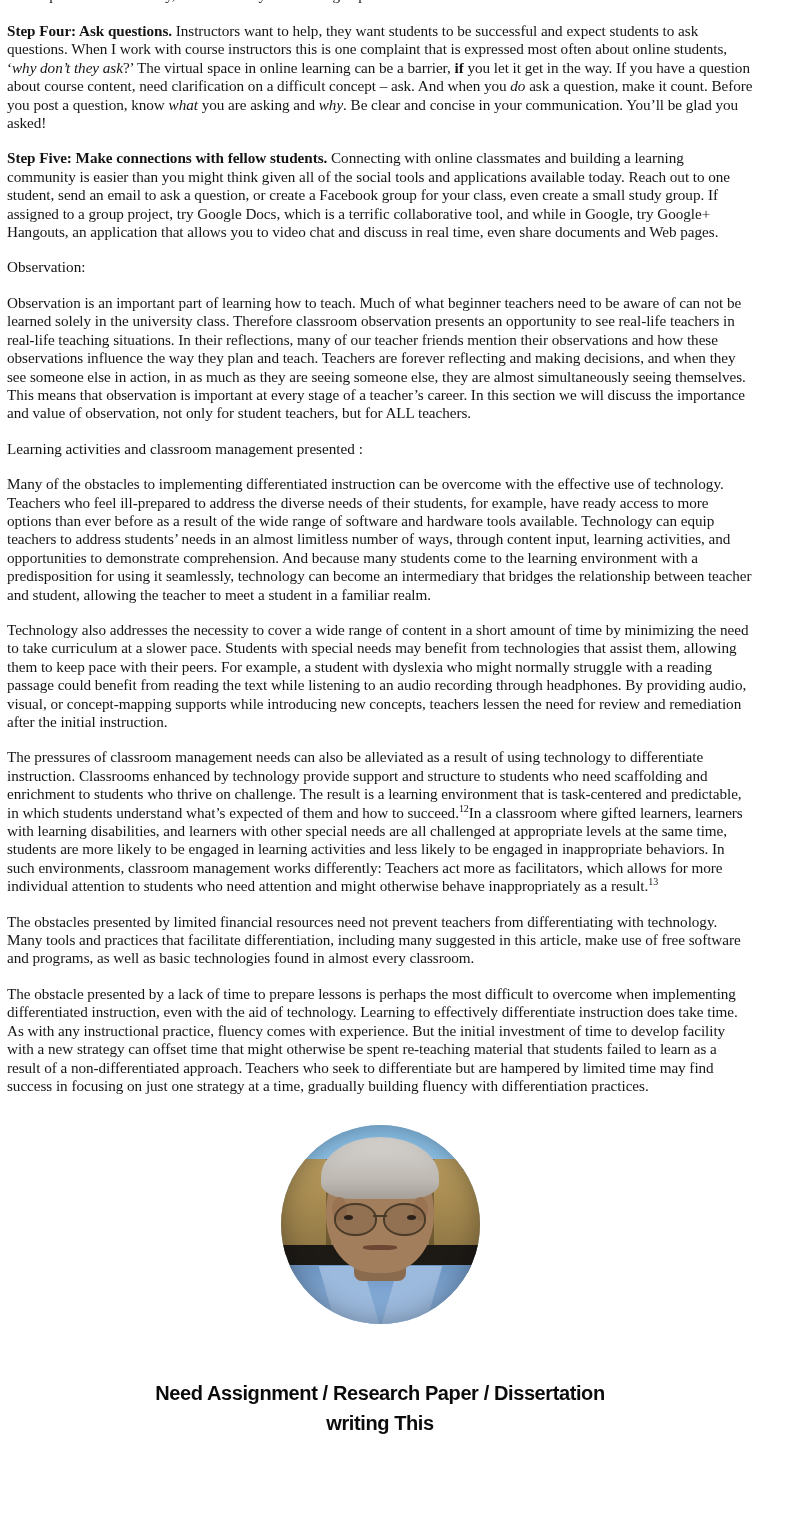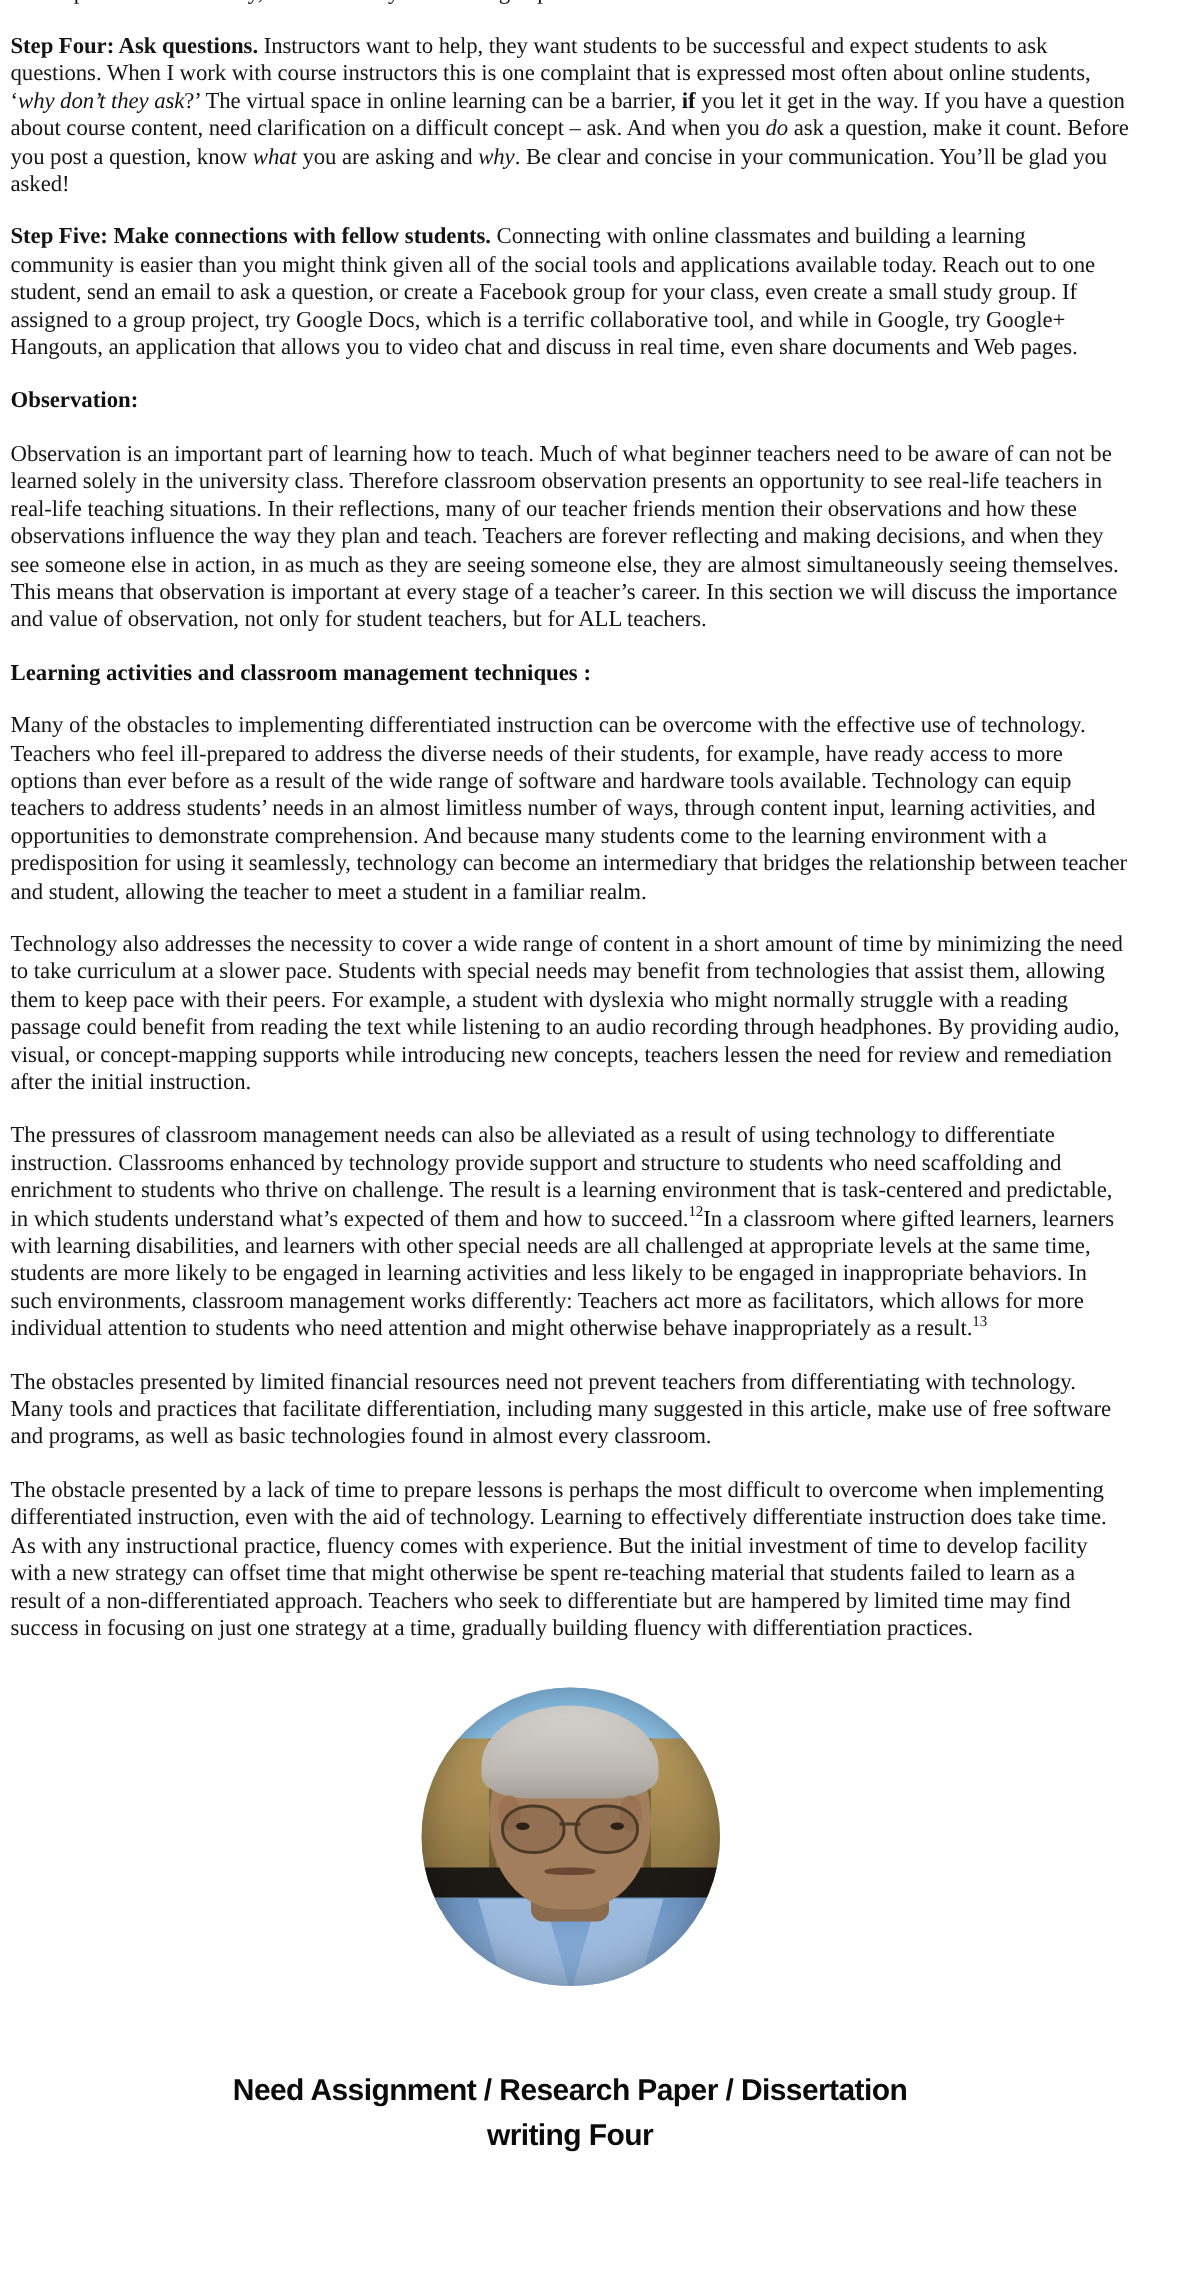--- a/index.html
+++ b/index.html
@@ -55,21 +55,21 @@
   }
 
   .lead-bold { font-weight: bold; }
   .it { font-style: italic; }
   .bd { font-weight: bold; }
 
   .section-head {
     font-family: "Liberation Serif", "DejaVu Serif", serif;
     font-size: 15.2px;
     line-height: 18.4px;
-    font-weight: bold;
+    font-weight: normal;
     margin: 0 0 17px 0;
     color: #111111;
   }
 
   sup.fn {
     font-size: 10px;
     vertical-align: super;
     line-height: 0;
   }
 
@@ -197,21 +197,21 @@
   </p>
 
   <p class="doc-para">
     <span class="lead-bold">Step Five: Make connections with fellow students.</span><span> Connecting with online classmates and building a learning community is easier than you might think given all of the social tools and applications available today. Reach out to one student, send an email to ask a question, or create a Facebook group for your class, even create a small study group. If assigned to a group project, try Google Docs, which is a terrific collaborative tool, and while in Google, try Google+ Hangouts, an application that allows you to video chat and discuss in real time, even share documents and Web pages.</span>
   </p>
 
   <p class="section-head">Observation:</p>
 
   <p class="doc-para">Observation is an important part of learning how to teach. Much of what beginner teachers need to be aware of can not be learned solely in the university class. Therefore classroom observation presents an opportunity to see real-life teachers in real-life teaching situations. In their reflections, many of our teacher friends mention their observations and how these observations influence the way they plan and teach. Teachers are forever reflecting and making decisions, and when they see someone else in action, in as much as they are seeing someone else, they are almost simultaneously seeing themselves. This means that observation is important at every stage of a teacher’s career. In this section we will discuss the importance and value of observation, not only for student teachers, but for ALL teachers.</p>
 
-  <p class="section-head">Learning activities and classroom management techniques :</p>
+  <p class="section-head">Learning activities and classroom management presented :</p>
 
   <p class="doc-para">Many of the obstacles to implementing differentiated instruction can be overcome with the effective use of technology. Teachers who feel ill-prepared to address the diverse needs of their students, for example, have ready access to more options than ever before as a result of the wide range of software and hardware tools available. Technology can equip teachers to address students’ needs in an almost limitless number of ways, through content input, learning activities, and opportunities to demonstrate comprehension. And because many students come to the learning environment with a predisposition for using it seamlessly, technology can become an intermediary that bridges the relationship between teacher and student, allowing the teacher to meet a student in a familiar realm.</p>
   <p class="doc-para">Technology also addresses the necessity to cover a wide range of content in a short amount of time by minimizing the need to take curriculum at a slower pace. Students with special needs may benefit from technologies that assist them, allowing them to keep pace with their peers. For example, a student with dyslexia who might normally struggle with a reading passage could benefit from reading the text while listening to an audio recording through headphones. By providing audio, visual, or concept-mapping supports while introducing new concepts, teachers lessen the need for review and remediation after the initial instruction.</p>
 
   <p class="doc-para">
     <span>The pressures of classroom management needs can also be alleviated as a result of using technology to differentiate instruction. Classrooms enhanced by technology provide support and structure to students who need scaffolding and enrichment to students who thrive on challenge. The result is a learning environment that is task-centered and predictable, in which students understand what’s expected of them and how to succeed.</span><sup class="fn">12</sup><span>In a classroom where gifted learners, learners with learning disabilities, and learners with other special needs are all challenged at appropriate levels at the same time, students are more likely to be engaged in learning activities and less likely to be engaged in inappropriate behaviors. In such environments, classroom management works differently: Teachers act more as facilitators, which allows for more individual attention to students who need attention and might otherwise behave inappropriately as a result.</span><sup class="fn">13</sup>
   </p>
 
   <p class="doc-para">The obstacles presented by limited financial resources need not prevent teachers from differentiating with technology. Many tools and practices that facilitate differentiation, including many suggested in this article, make use of free software and programs, as well as basic technologies found in almost every classroom.</p>
   <p class="doc-para">The obstacle presented by a lack of time to prepare lessons is perhaps the most difficult to overcome when implementing differentiated instruction, even with the aid of technology. Learning to effectively differentiate instruction does take time. As with any instructional practice, fluency comes with experience. But the initial investment of time to develop facility with a new strategy can offset time that might otherwise be spent re-teaching material that students failed to learn as a result of a non-differentiated approach. Teachers who seek to differentiate but are hampered by limited time may find success in focusing on just one strategy at a time, gradually building fluency with differentiation practices.</p>
@@ -234,16 +234,16 @@
       <div class="p-bridge"></div>
       <div class="p-eye-l"></div>
       <div class="p-eye-r"></div>
       <div class="p-mouth"></div>
       <div class="p-vignette"></div>
     </div>
   </div>
 
   <div class="promo">
     <span class="line1">Need Assignment / Research Paper / Dissertation</span>
-    <span class="line2">writing Four</span>
+    <span class="line2">writing This</span>
   </div>
 
 </div>
 
 </body></html>

